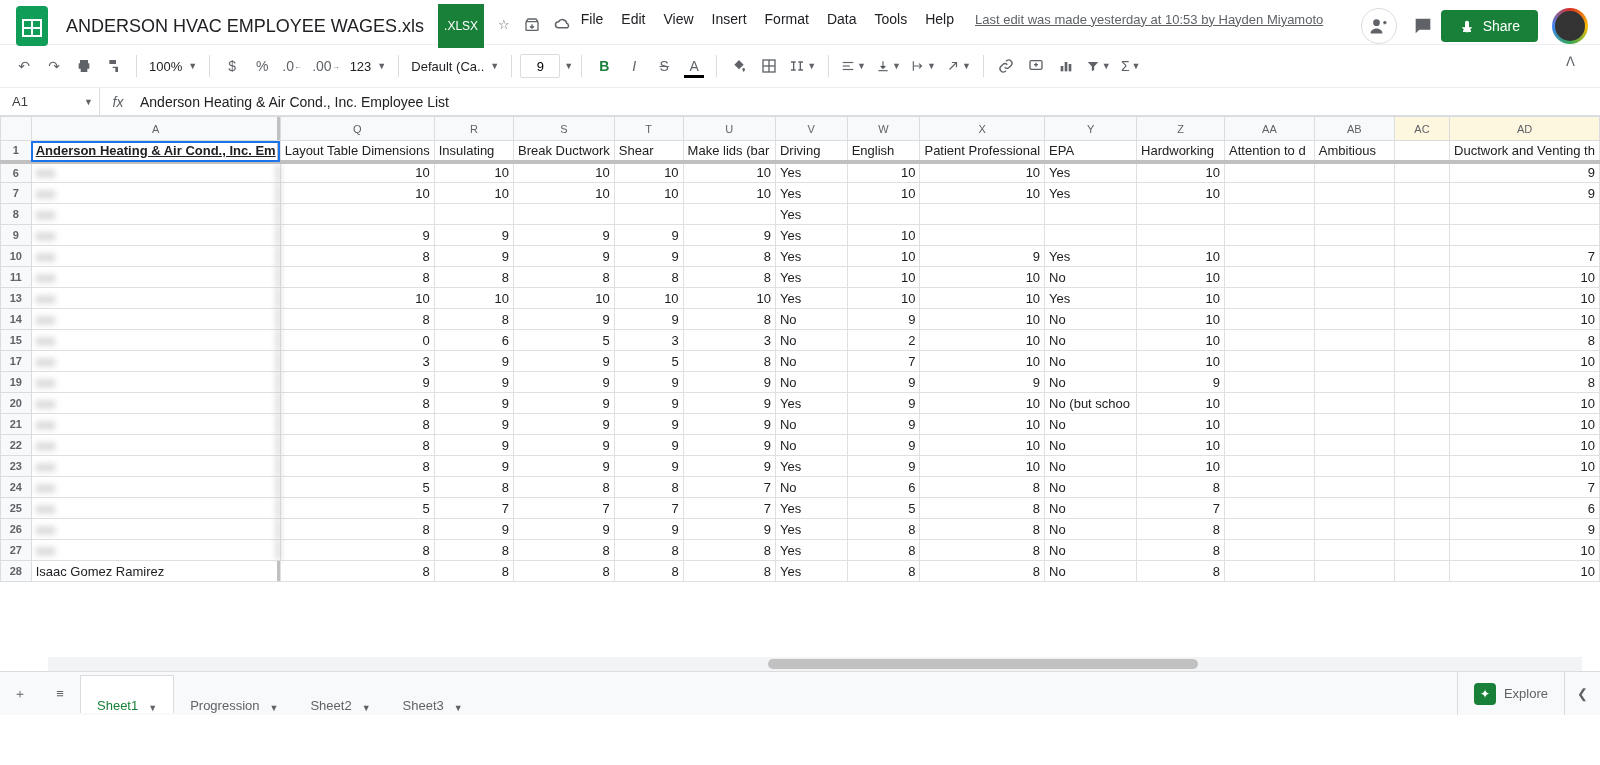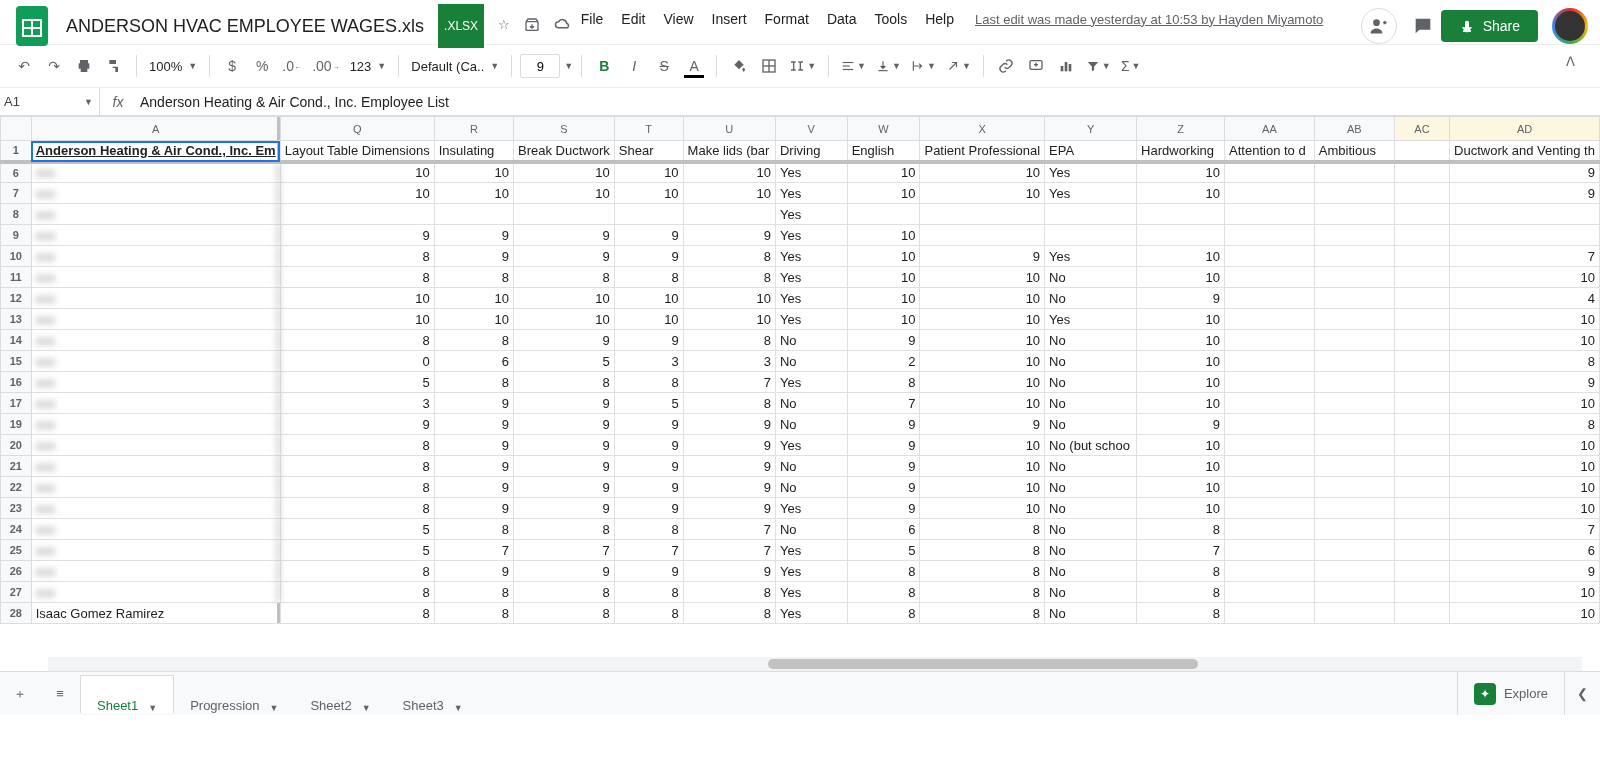--- a/index.html
+++ b/index.html
@@ -34,21 +34,21 @@
   .zoom-sel{font-size:13px;color:#202124;display:flex;align-items:center;gap:4px;}
   .font-sel{font-size:13px;color:#202124;width:82px;overflow:hidden;white-space:nowrap;}
   .fontsize{width:40px;text-align:center;border:1px solid #dadce0;height:24px;border-radius:2px;font-size:13px;}
   .bold-active{color:#188038;font-weight:bold;}
   .text-color{position:relative;}
   .text-color::after{content:"";position:absolute;left:4px;right:4px;bottom:2px;height:3px;background:#000;}
   .caret{font-size:9px;color:#5f6368;margin-left:2px;}
 
   
   .fx-row{display:flex;align-items:center;height:28px;border-bottom:1px solid #dadce0;}
-  .namebox{width:100px;border-right:1px solid #dadce0;padding-left:4px;font-size:13px;color:#3c4043;display:flex;align-items:center;height:100%;justify-content:space-between;padding-right:6px;}
+  .namebox{width:100px;border-right:1px solid #dadce0;padding-left:12px;font-size:13px;color:#3c4043;display:flex;align-items:center;height:100%;justify-content:space-between;padding-right:6px;}
   .fx-sym{width:36px;text-align:center;font-style:italic;color:#5f6368;font-size:14px;}
   .fx-input{flex:1;font-size:14px;color:#202124;padding-left:4px;}
 
   
   .grid-wrap{position:relative;height:555px;overflow:hidden;}
   table.grid{border-collapse:collapse;table-layout:fixed;}
   .colhead th{background:#f8f9fa;border:1px solid #dadce0;height:24px;font-weight:normal;color:#5f6368;font-size:11px;text-align:center;position:sticky;top:0;}
   .rowhead{background:#f8f9fa;border:1px solid #dadce0;width:48px;text-align:center;color:#5f6368;font-size:11px;}
   td.cell{border:1px solid #e0e0e0;height:21px;padding:0 4px;font-size:13px;white-space:nowrap;overflow:hidden;}
   .num{text-align:right;}
@@ -414,38 +414,20 @@
           <td class="cell num  ">10</td>
           <td class="cell num  ">10</td>
           <td class="cell txt  ">No</td>
           <td class="cell num  ">10</td>
           <td class="cell num  "></td>
           <td class="cell num  "></td>
           <td class="cell num  "></td>
           <td class="cell num  ">10</td>
         </tr>
         <tr>
-          <th class="rowhead">12</th>
-          <td class="cell txt blur frozen-line-v">xxx</td>
-          <td class="cell num  ">10</td>
-          <td class="cell num  ">10</td>
-          <td class="cell num  ">10</td>
-          <td class="cell num  ">10</td>
-          <td class="cell num  ">10</td>
-          <td class="cell txt  ">Yes</td>
-          <td class="cell num  ">10</td>
-          <td class="cell num  ">10</td>
-          <td class="cell txt  ">No</td>
-          <td class="cell num  ">9</td>
-          <td class="cell num  "></td>
-          <td class="cell num  "></td>
-          <td class="cell num  "></td>
-          <td class="cell num  ">4</td>
-        </tr>
-        <tr>
           <th class="rowhead">13</th>
           <td class="cell txt blur frozen-line-v">xxx</td>
           <td class="cell num  ">10</td>
           <td class="cell num  ">10</td>
           <td class="cell num  ">10</td>
           <td class="cell num  ">10</td>
           <td class="cell num  ">10</td>
           <td class="cell txt  ">Yes</td>
           <td class="cell num  ">10</td>
           <td class="cell num  ">10</td>
@@ -484,38 +466,20 @@
           <td class="cell num  ">3</td>
           <td class="cell txt  ">No</td>
           <td class="cell num  ">2</td>
           <td class="cell num  ">10</td>
           <td class="cell txt  ">No</td>
           <td class="cell num  ">10</td>
           <td class="cell num  "></td>
           <td class="cell num  "></td>
           <td class="cell num  "></td>
           <td class="cell num  ">8</td>
-        </tr>
-        <tr>
-          <th class="rowhead">16</th>
-          <td class="cell txt blur frozen-line-v">xxx</td>
-          <td class="cell num  ">5</td>
-          <td class="cell num  ">8</td>
-          <td class="cell num  ">8</td>
-          <td class="cell num  ">8</td>
-          <td class="cell num  ">7</td>
-          <td class="cell txt  ">Yes</td>
-          <td class="cell num  ">8</td>
-          <td class="cell num  ">10</td>
-          <td class="cell txt  ">No</td>
-          <td class="cell num  ">10</td>
-          <td class="cell num  "></td>
-          <td class="cell num  "></td>
-          <td class="cell num  "></td>
-          <td class="cell num  ">9</td>
         </tr>
         <tr>
           <th class="rowhead">17</th>
           <td class="cell txt blur frozen-line-v">xxx</td>
           <td class="cell num  ">3</td>
           <td class="cell num  ">9</td>
           <td class="cell num  ">9</td>
           <td class="cell num  ">5</td>
           <td class="cell num  ">8</td>
           <td class="cell txt  ">No</td>

